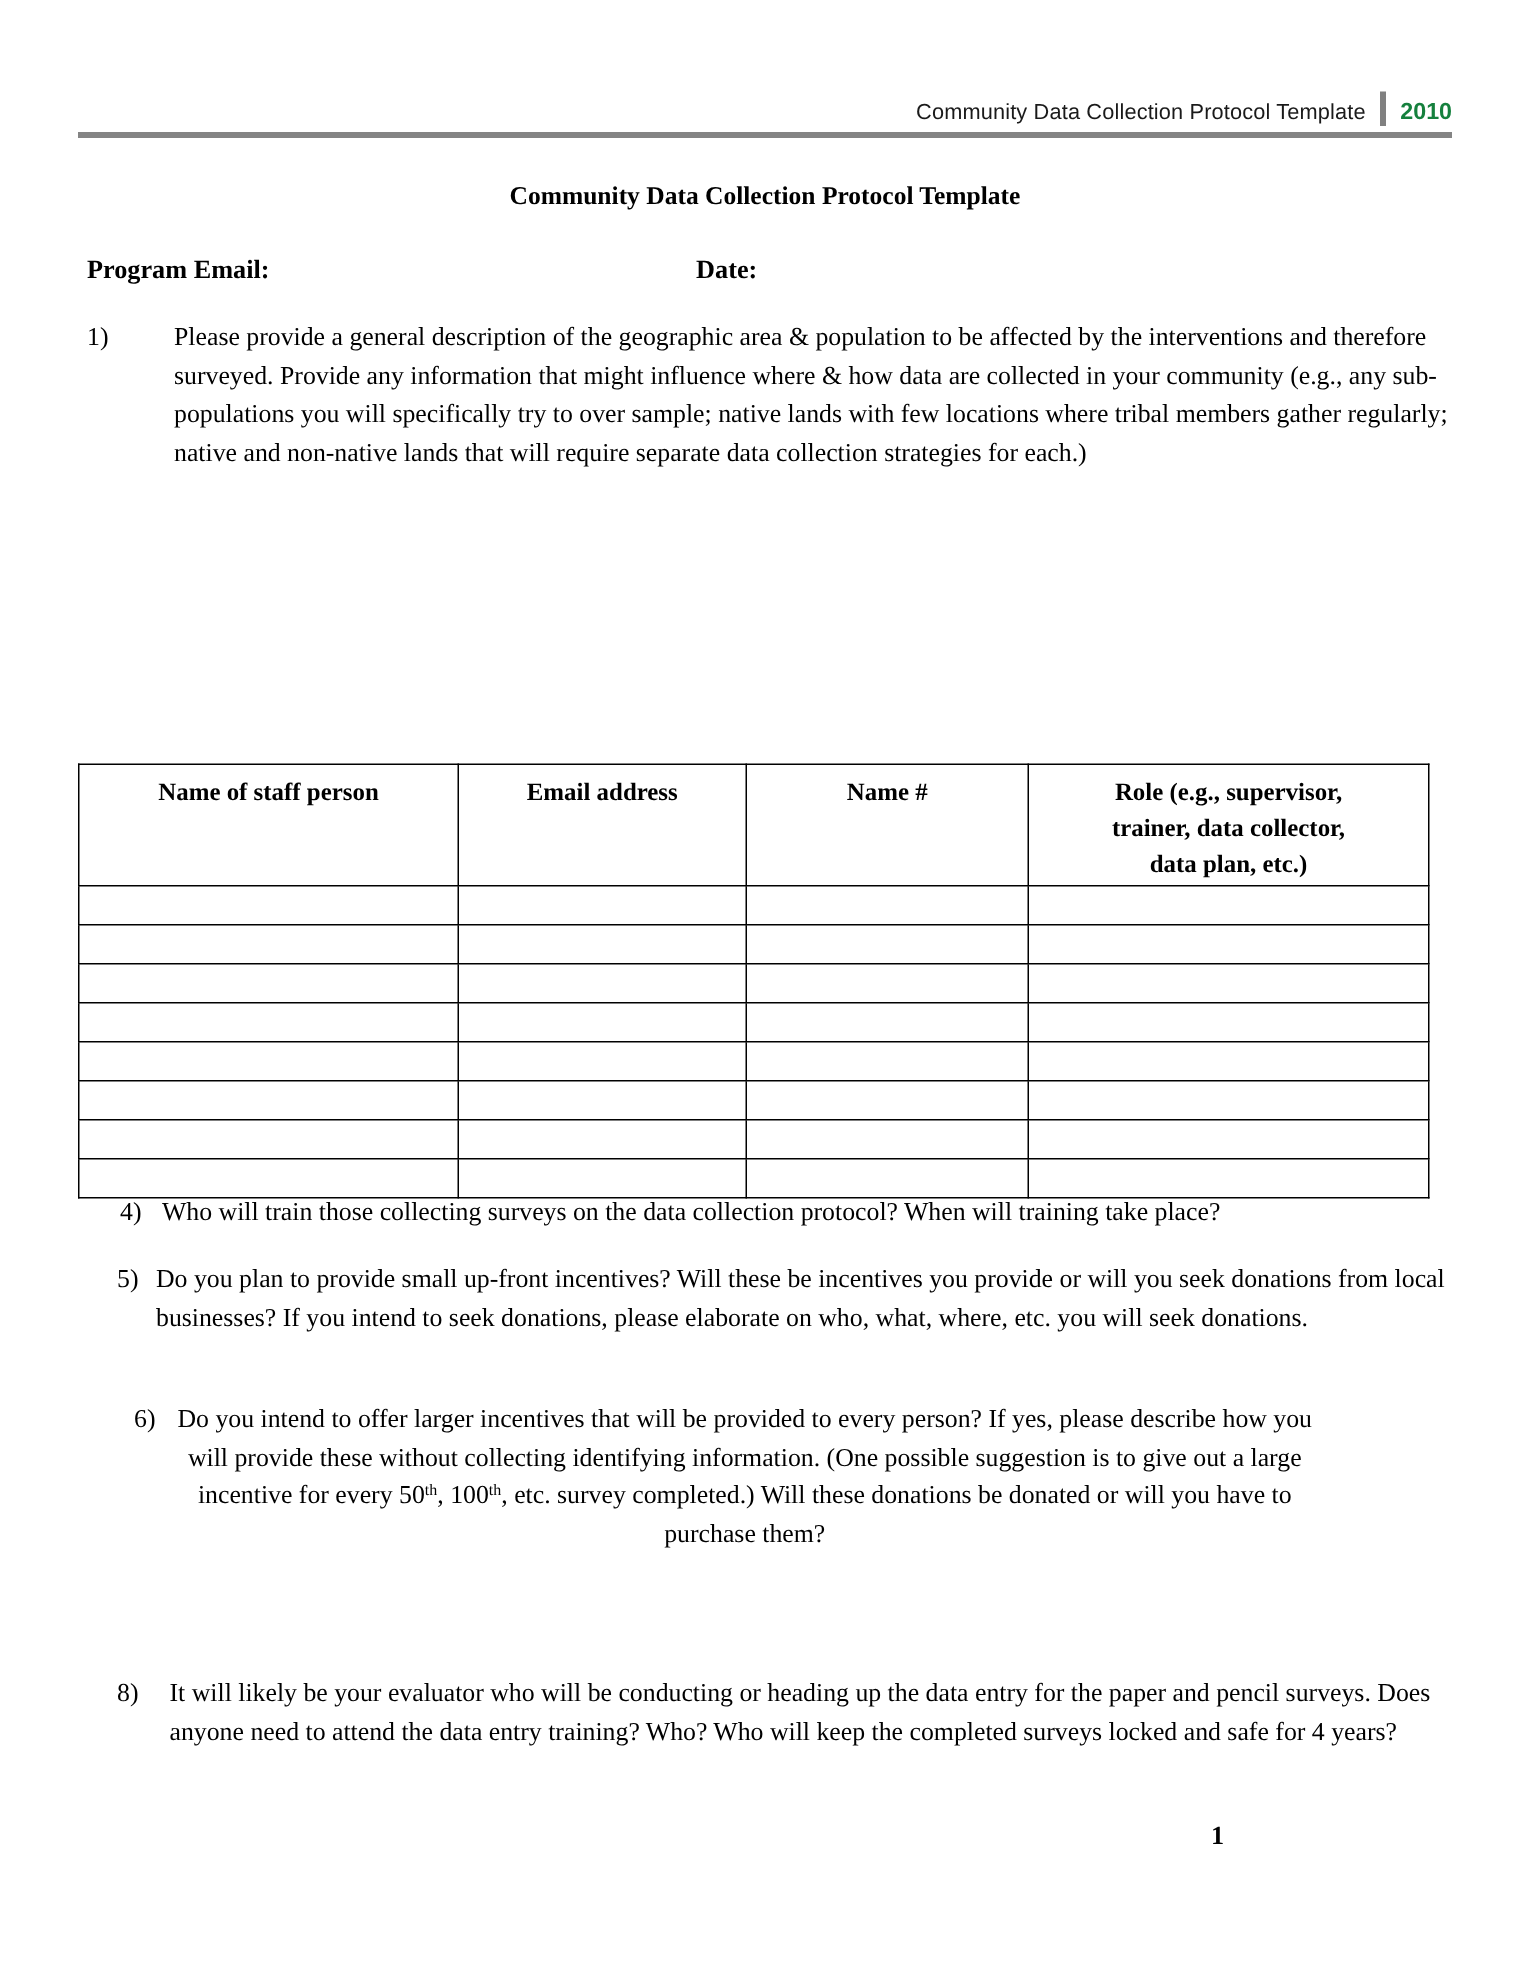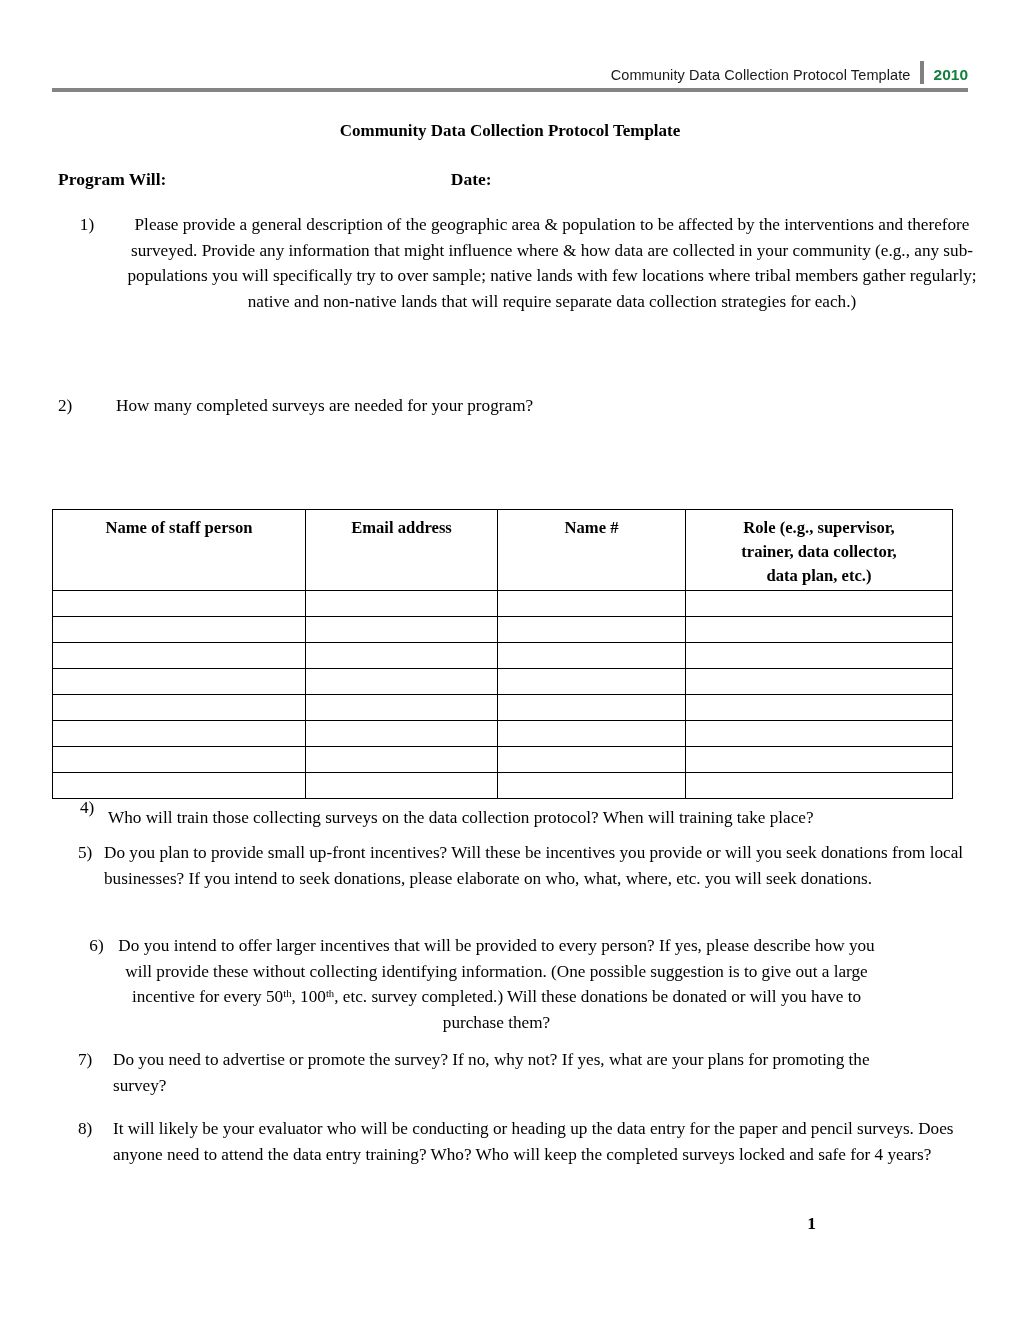--- a/index.html
+++ b/index.html
@@ -112,21 +112,20 @@
   .q .body {
     display: inline-block;
     vertical-align: top;
   }
 
   
   #q1 {
     left: 58px;
     top: 212px;
     width: 930px;
-    text-align: center;
   }
   #q1 .num { width: 58px; }
   #q1 .body { width: 872px; }
 
   #q2 {
     left: 58px;
     top: 393px;
     width: 930px;
   }
   #q2 .num { width: 58px; }
@@ -136,21 +135,21 @@
     left: 58px;
     top: 441px;
     width: 900px;
   }
   #q3 .num { width: 58px; }
   #q3 .body { width: 842px; }
 
   
   #q4 { left: 80px; top: 795px; width: 890px; }
   #q4 .num { width: 28px; }
-  #q4 .body { width: 862px; margin-top: 10px; }
+  #q4 .body { width: 862px; }
 
   #q5 { left: 78px; top: 840px; width: 886px; }
   #q5 .num { width: 26px; }
   #q5 .body { width: 860px; }
 
   #q6 { left: 78px; top: 933px; width: 800px; text-align: center; }
   #q6 .num { width: 37px; }
   #q6 .body { width: 763px; }
 
   #q7 { left: 78px; top: 1047px; width: 840px; }
@@ -221,31 +220,28 @@
       <span class="hdr-title">Community Data Collection Protocol Template</span>
       <span class="hdr-divider"></span>
       <span class="hdr-year">2010</span>
     </div>
     <div class="hdr-rule"></div>
   </div>
 
   <div class="doc-title">Community Data Collection Protocol Template</div>
 
   <div class="field-row">
-    <span class="fr-program">Program Will:</span>
+    <span class="fr-program">Program Email:</span>
     <span class="fr-date">Date:</span>
   </div>
 
   <div class="q" id="q1">
     <span class="num">1)</span><span class="body">Please provide a general description of the geographic area &amp; population to be affected by the interventions and therefore surveyed.  Provide any information that might influence where &amp; how data are collected in your community (e.g., any sub-populations you will specifically try to over sample; native lands with few locations where tribal members gather regularly; native and non-native lands that will require separate data collection strategies for each.)</span>
   </div>
 
-  <div class="q" id="q2">
-    <span class="num">2)</span><span class="body">How many completed surveys are needed for your program?</span>
-  </div>
 
 
   <table class="staff-table">
     <thead>
       <tr>
         <th class="col-name">Name of staff person</th>
         <th class="col-email">Email address</th>
         <th class="col-phone">Name #</th>
         <th class="col-role">
           <span>Role (e.g., supervisor,</span><br>
@@ -311,23 +307,20 @@
   </div>
 
   <div class="q" id="q5">
     <span class="num">5)</span><span class="body">Do you plan to provide small up-front incentives?  Will these be incentives you provide or will you seek donations from local businesses?  If you intend to seek donations, please elaborate on  who, what, where, etc. you will seek donations.</span>
   </div>
 
   <div class="q" id="q6">
     <span class="num">6)</span><span class="body"><span>Do you intend to offer larger incentives that will be provided to every person?  If yes, please describe how you will provide these without collecting identifying information.  (One possible suggestion is to give out a large incentive for every 50</span><sup>th</sup><span>, 100</span><sup>th</sup><span>, etc. survey completed.)  Will these donations be donated or will you have to purchase them?</span></span>
   </div>
 
-  <div class="q" id="q7">
-    <span class="num">7)</span><span class="body">Do you need to advertise or promote the survey? If no, why not?  If yes, what are your plans for promoting the survey?</span>
-  </div>
 
   <div class="q" id="q8">
     <span class="num">8)</span><span class="body">It will likely be your evaluator who will be conducting or heading up the data entry for the paper and pencil surveys. Does anyone need to attend the data entry training?  Who?  Who will keep the completed surveys locked and safe for 4 years?</span>
   </div>
 
   <div class="page-number">1</div>
 
 </div>
 
 </body></html>

